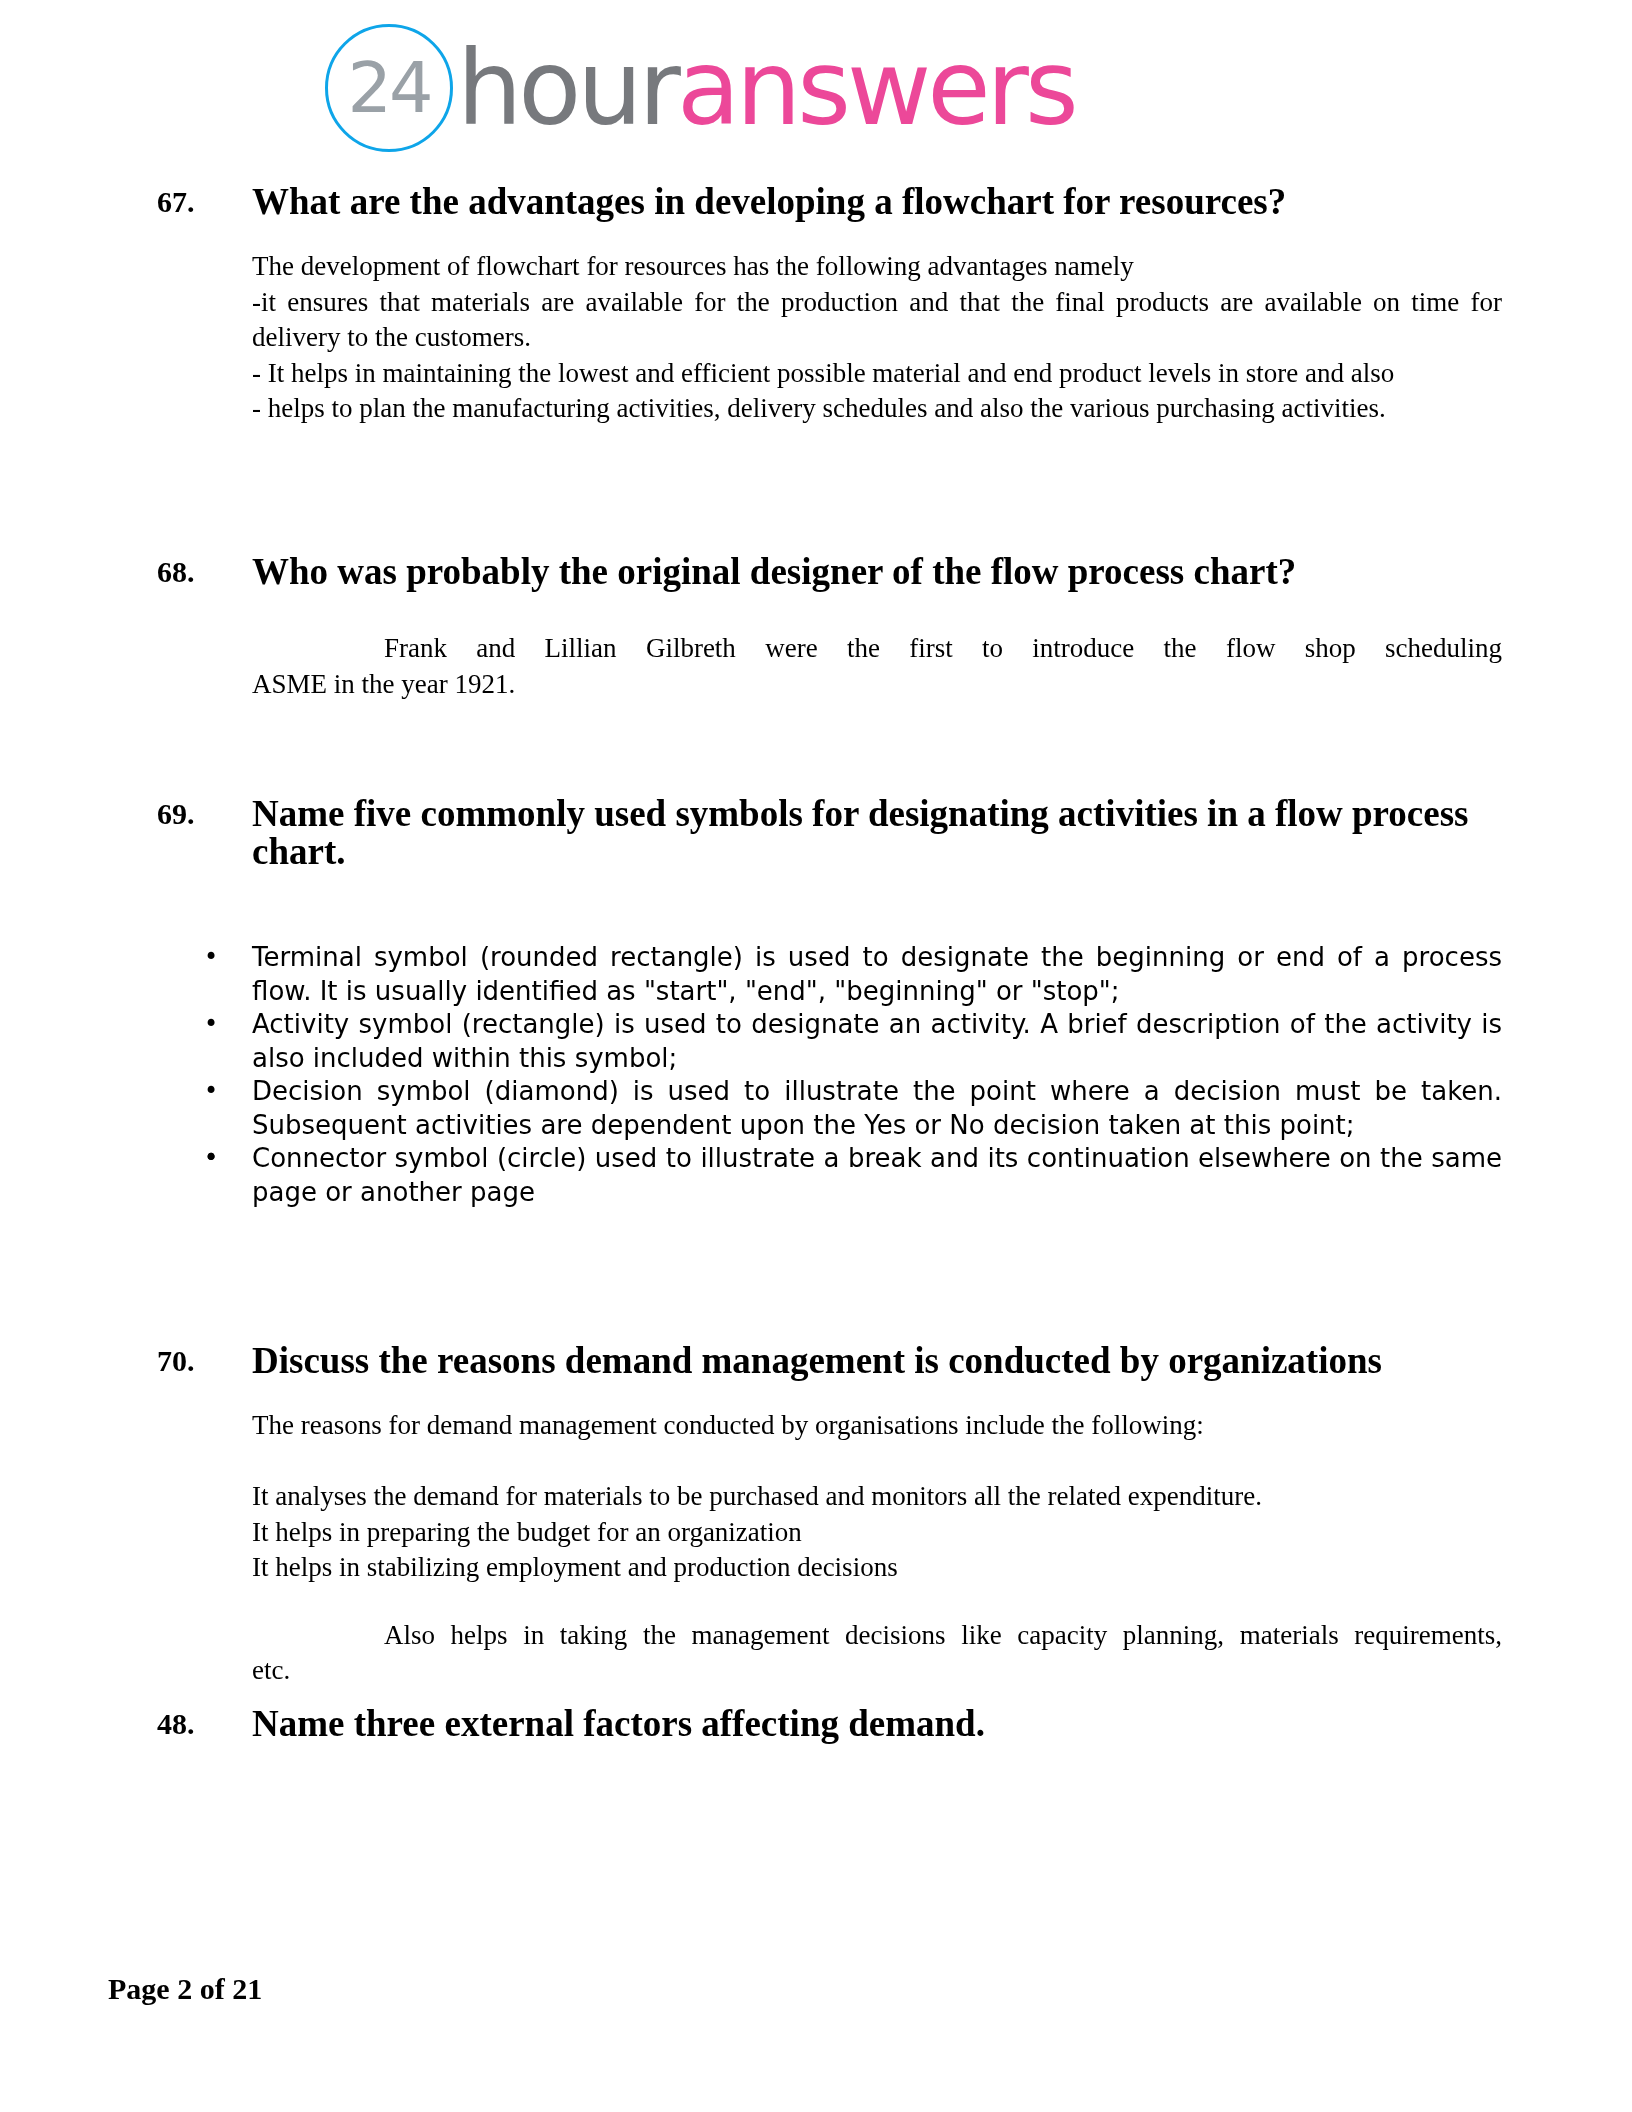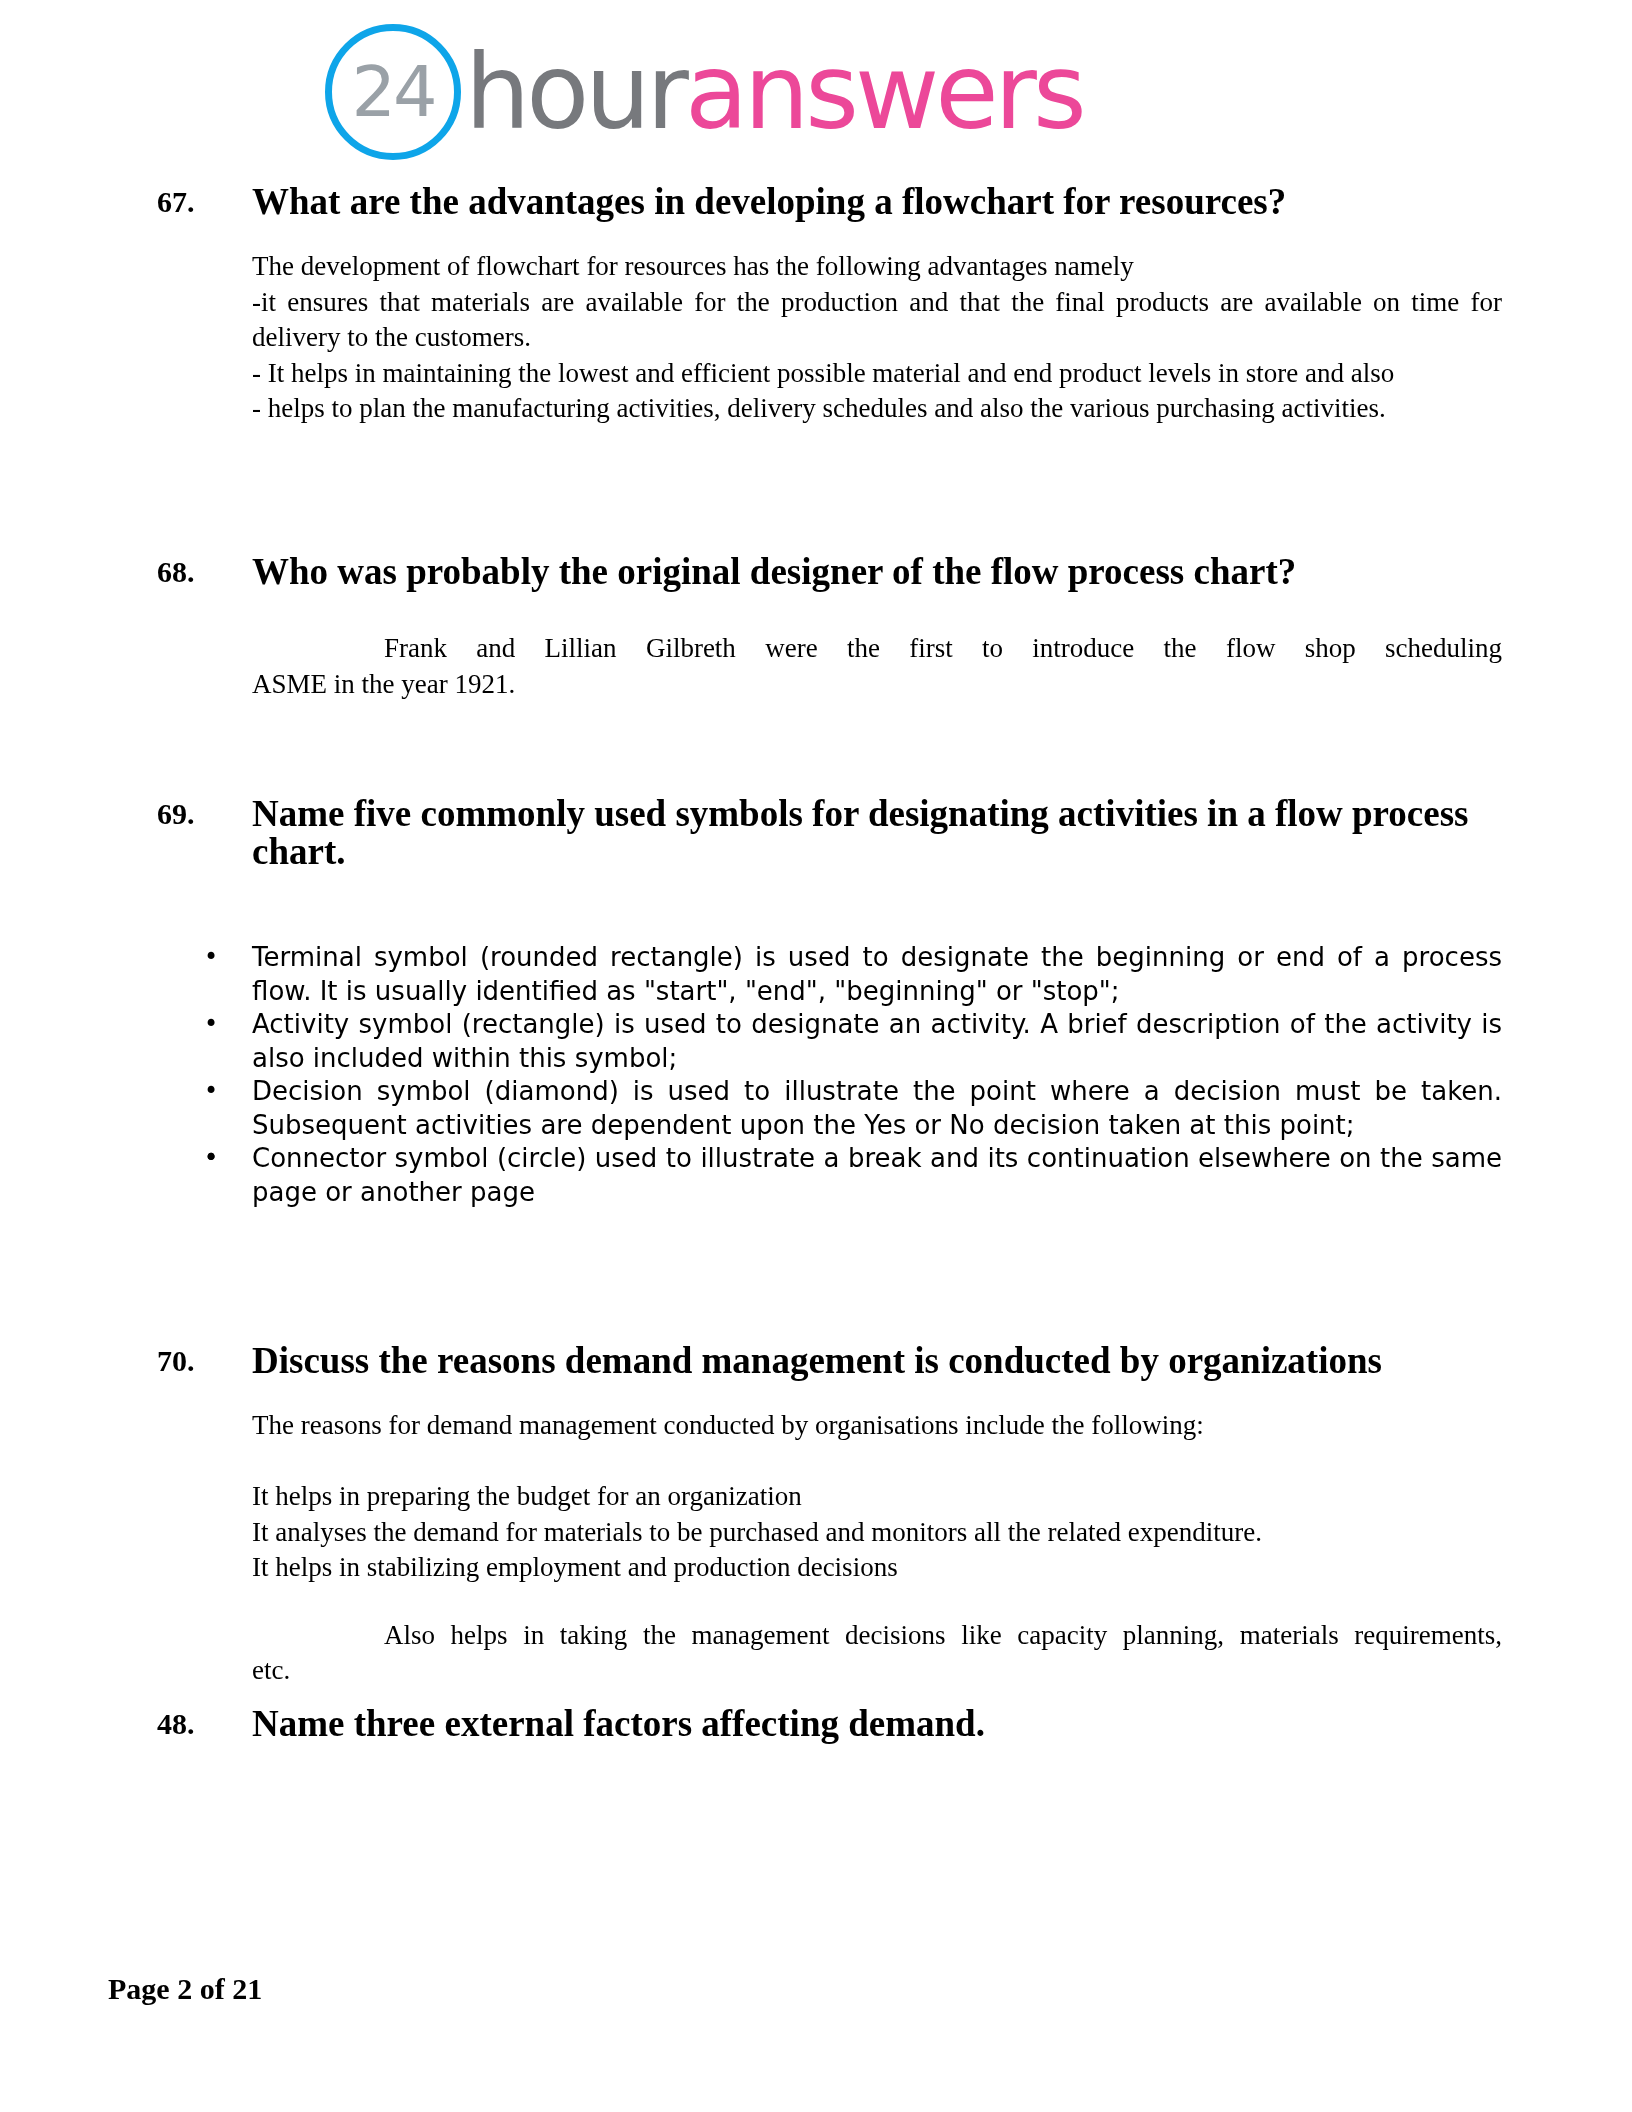--- a/index.html
+++ b/index.html
@@ -19,21 +19,21 @@
     position: absolute;
     top: 24px;
     left: 325px;
     display: flex;
     align-items: center;
     font-family: "DejaVu Sans", sans-serif;
   }
   .logo-circle {
     width: 122px;
     height: 122px;
-    border: 7px solid #0ea5e9;
+    border: 3px solid #0ea5e9;
     border-radius: 50%;
     display: flex;
     align-items: center;
     justify-content: center;
     font-size: 70px;
     color: #9aa1a7;
     letter-spacing: -3px;
     flex: 0 0 auto;
   }
   .logo-text {
@@ -179,22 +179,22 @@
   </div>
 
   <div class="section" style="top:1342px">
     <div class="qrow">
       <div class="qnum">70.</div>
       <div class="qtitle">Discuss the reasons demand management is conducted by organizations</div>
     </div>
     <div class="answer">
       <p>The reasons for demand management conducted by organisations include the following:</p>
       <div class="spacer-line"></div>
+      <p>It analyses the demand for materials to be purchased and monitors all the related expenditure.</p>
       <p>It helps in preparing the budget for an organization</p>
-      <p>It analyses the demand for materials to be purchased and monitors all the related expenditure.</p>
       <p>It helps in stabilizing employment and production decisions</p>
       <p class="fullline stretch">Also helps in taking the management decisions like capacity planning, materials requirements,</p>
       <p class="fullline">etc.</p>
     </div>
   </div>
 
   <div class="section" style="top:1705px">
     <div class="qrow">
       <div class="qnum">48.</div>
       <div class="qtitle">Name three external factors affecting demand.</div>

